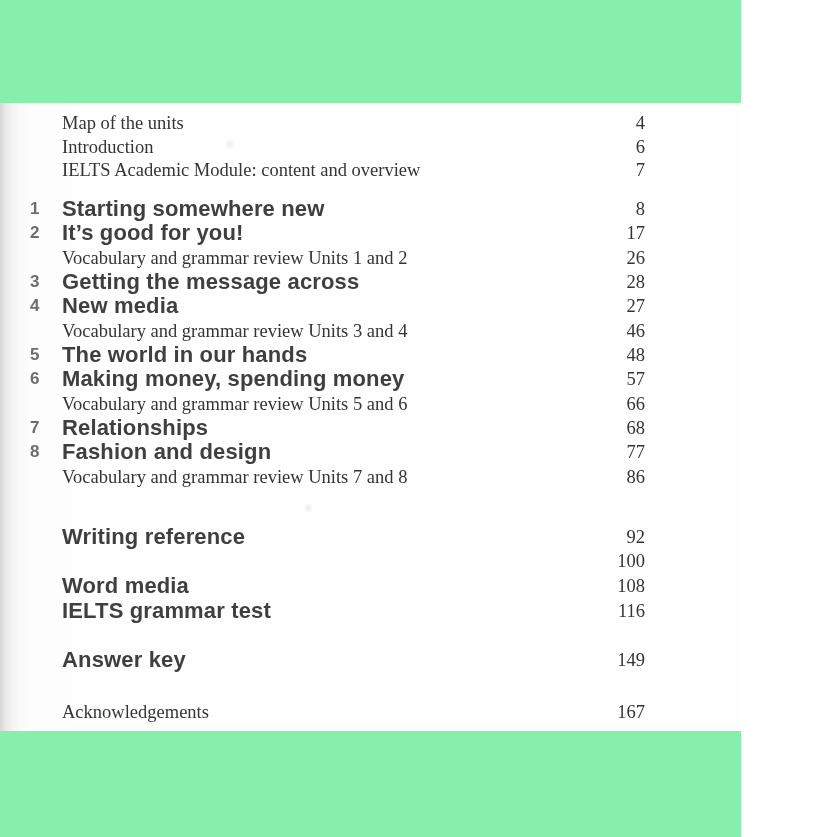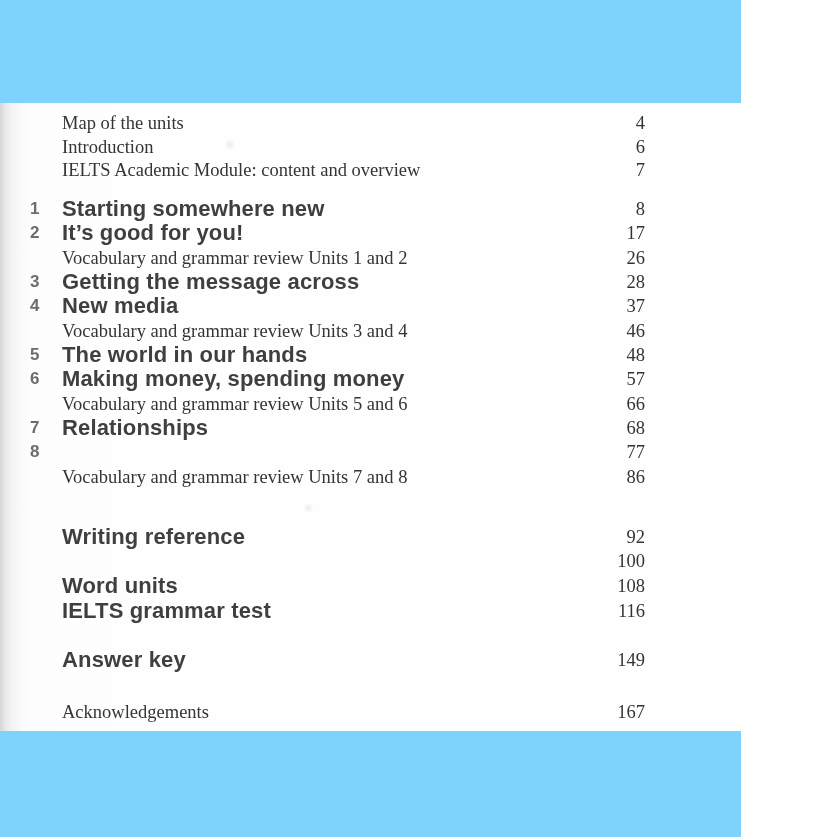--- a/index.html
+++ b/index.html
@@ -4,21 +4,21 @@
 <style>
   html, body {
     margin: 0;
     padding: 0;
     background: #ffffff;
   }
   .canvas {
     position: relative;
     width: 741px;
     height: 837px;
-    background: #7dd3fc;
+    background: #86efac;
     overflow: hidden;
     font-kerning: normal;
   }
   
   .page-sheet {
     position: absolute;
     left: 0;
     top: 103px;
     width: 837px;
     height: 628px;
@@ -136,21 +136,21 @@
     <span class="pagenum">26</span>
   </div>
   <div class="row sans" style="top:270px">
     <span class="num">3</span>
     <span class="title">Getting the message across</span>
     <span class="pagenum">28</span>
   </div>
   <div class="row sans" style="top:294px">
     <span class="num">4</span>
     <span class="title">New media</span>
-    <span class="pagenum">37</span>
+    <span class="pagenum">27</span>
   </div>
   <div class="row serif" style="top:319px">
     <span class="title">Vocabulary and grammar review Units 3 and 4</span>
     <span class="pagenum">46</span>
   </div>
   <div class="row sans" style="top:343px">
     <span class="num">5</span>
     <span class="title">The world in our hands</span>
     <span class="pagenum">48</span>
   </div>
@@ -163,36 +163,37 @@
     <span class="title">Vocabulary and grammar review Units 5 and 6</span>
     <span class="pagenum">66</span>
   </div>
   <div class="row sans" style="top:416px">
     <span class="num">7</span>
     <span class="title">Relationships</span>
     <span class="pagenum">68</span>
   </div>
   <div class="row sans" style="top:440px">
     <span class="num">8</span>
+    <span class="title">Fashion and design</span>
     <span class="pagenum">77</span>
   </div>
   <div class="row serif" style="top:465px">
     <span class="title">Vocabulary and grammar review Units 7 and 8</span>
     <span class="pagenum">86</span>
   </div>
 
   <div class="row sans" style="top:525px">
     <span class="title">Writing reference</span>
     <span class="pagenum">92</span>
   </div>
   <div class="row sans" style="top:549px">
     <span class="pagenum">100</span>
   </div>
   <div class="row sans" style="top:574px">
-    <span class="title">Word units</span>
+    <span class="title">Word media</span>
     <span class="pagenum">108</span>
   </div>
   <div class="row sans" style="top:599px">
     <span class="title">IELTS grammar test</span>
     <span class="pagenum">116</span>
   </div>
   <div class="row sans" style="top:648px">
     <span class="title">Answer key</span>
     <span class="pagenum">149</span>
   </div>

